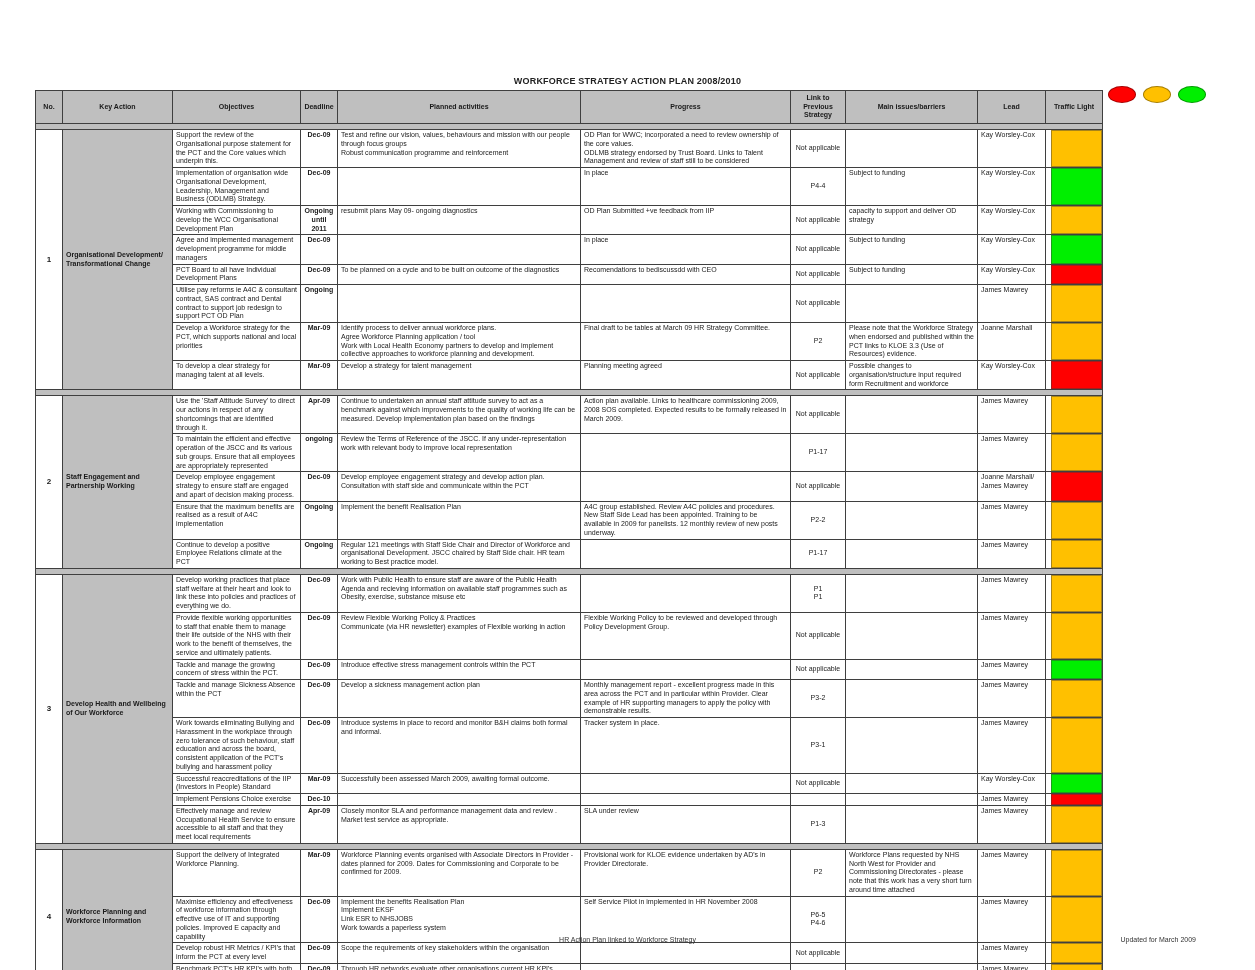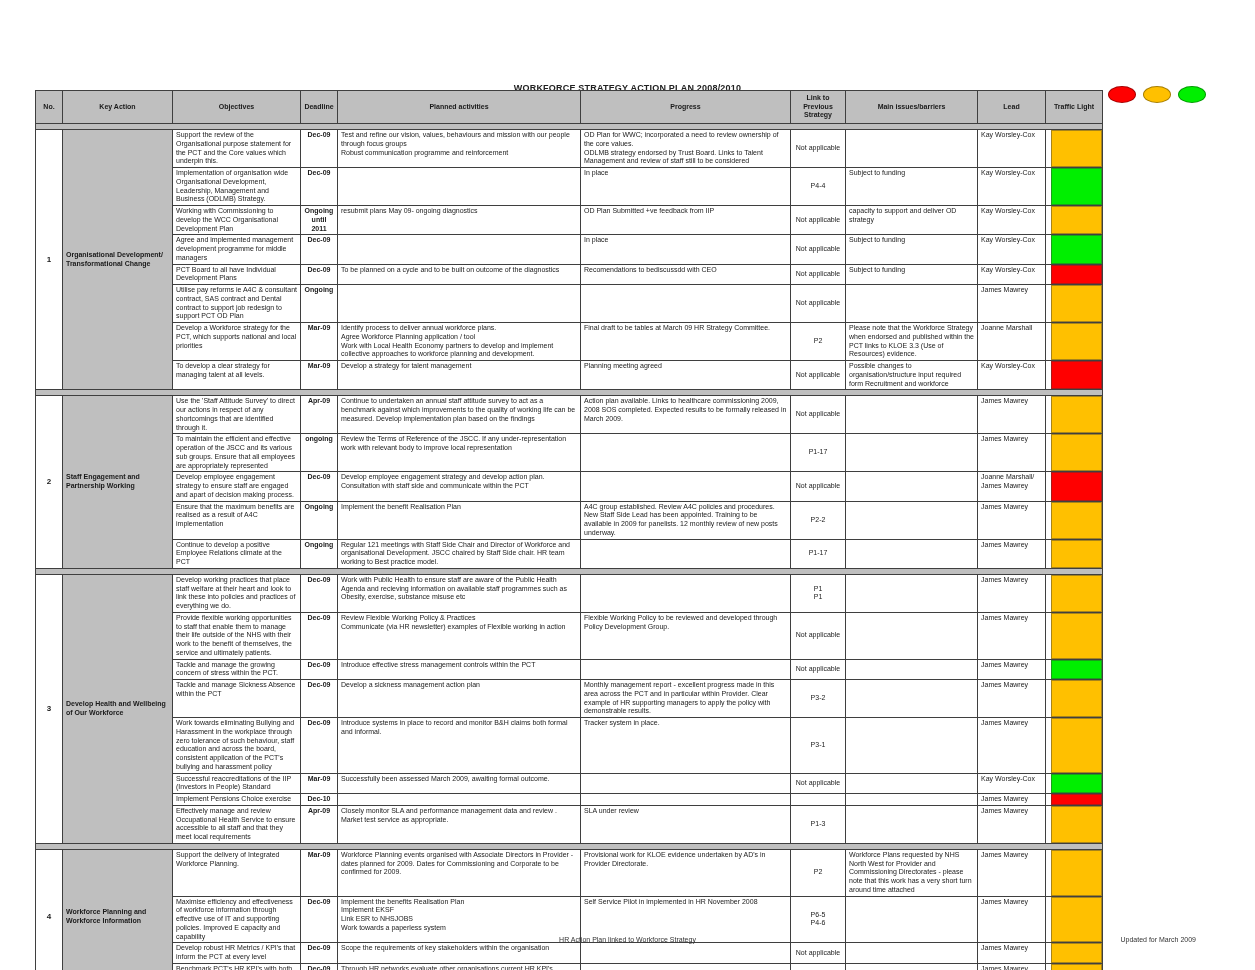--- a/index.html
+++ b/index.html
@@ -1,21 +1,21 @@
 <!DOCTYPE html>
 <html><head>
 <meta charset="utf-8">
 <style>
   html,body{margin:0;padding:0;}
   body{
     width:1255px;height:970px;position:relative;background:#ffffff;
     font-family:"Liberation Sans", sans-serif;color:#1a1a1a;
   }
   .page-title{
-    position:absolute;top:83px;left:0;width:1255px;text-align:center;
+    position:absolute;top:76px;left:0;width:1255px;text-align:center;
     font-size:9px;font-weight:bold;letter-spacing:.2px;color:#222;
   }
   .legend{position:absolute;top:86px;left:1108px;display:flex;gap:7px;}
   .ellipse{width:28px;height:17px;border-radius:50%;border:1px solid rgba(0,0,0,.35);box-sizing:border-box;}
 
   table.plan{
     position:absolute;left:35px;top:90px;width:1067px;
     border-collapse:collapse;table-layout:fixed;
     font-size:7px;line-height:1.25;
   }

